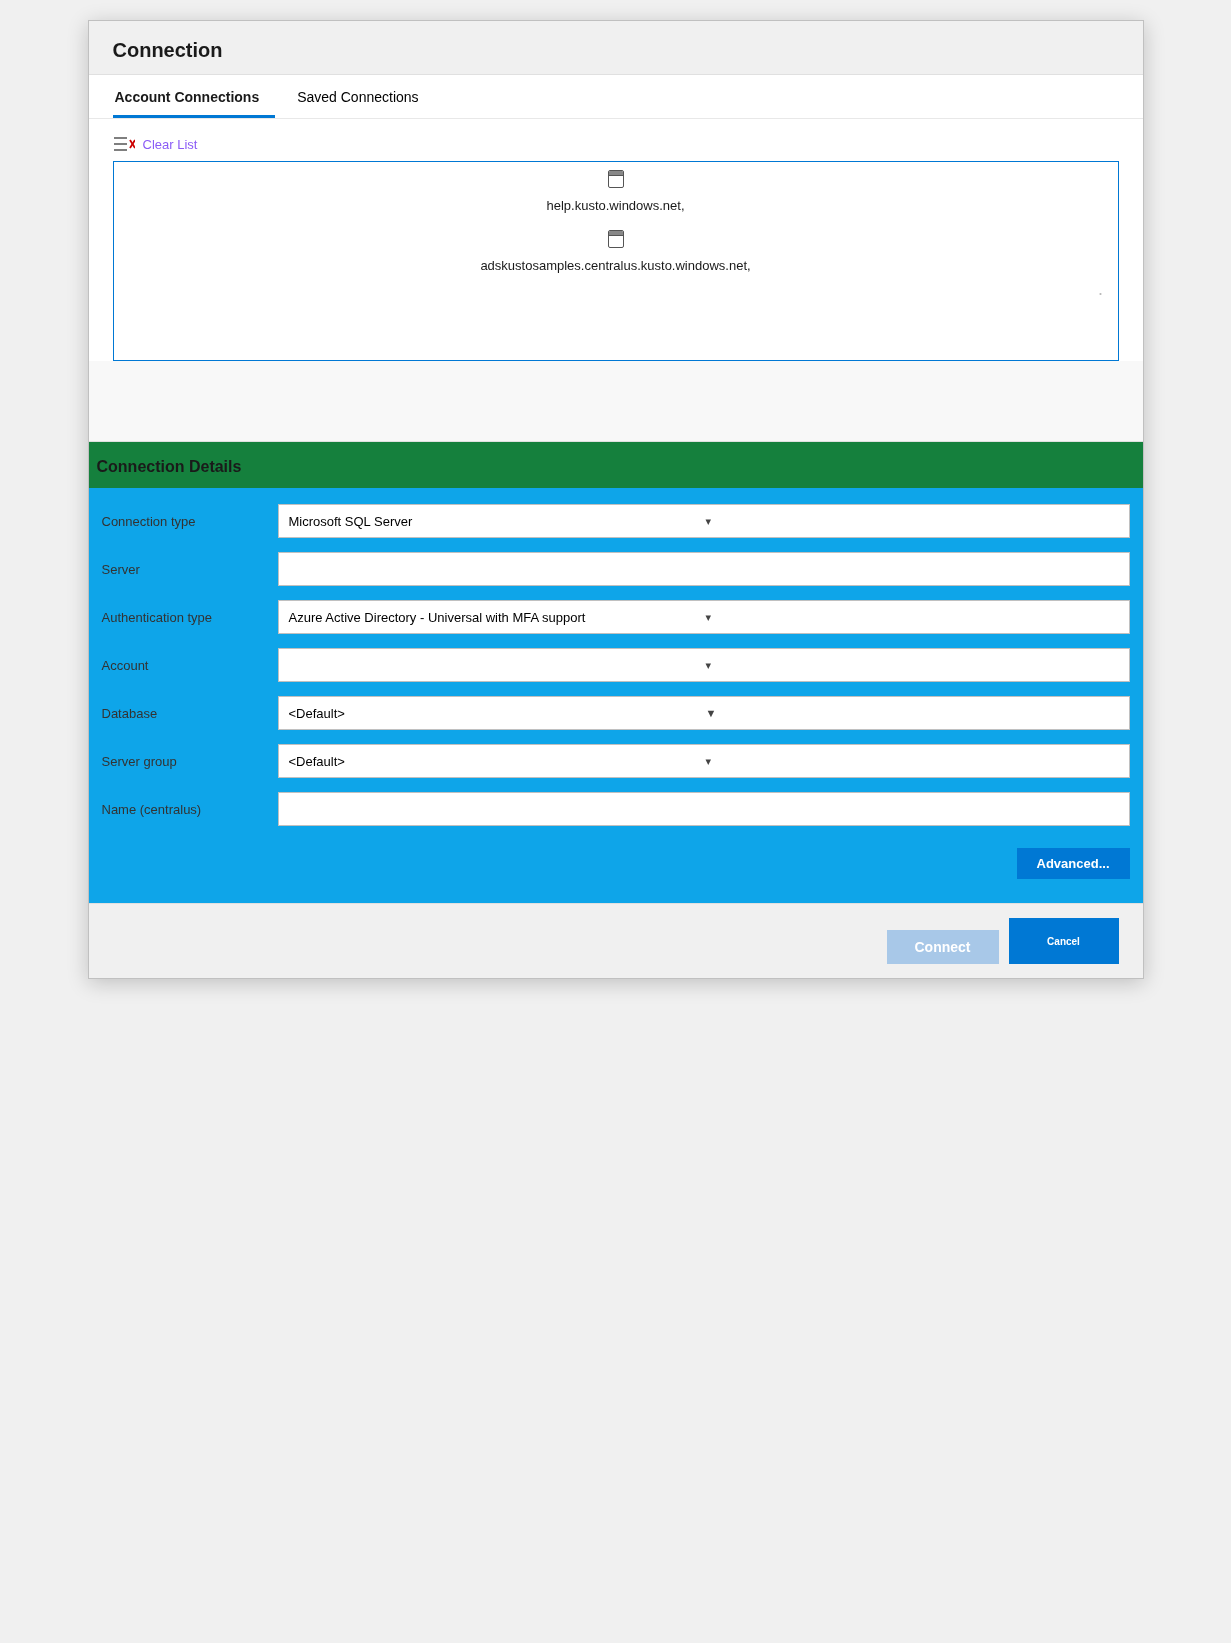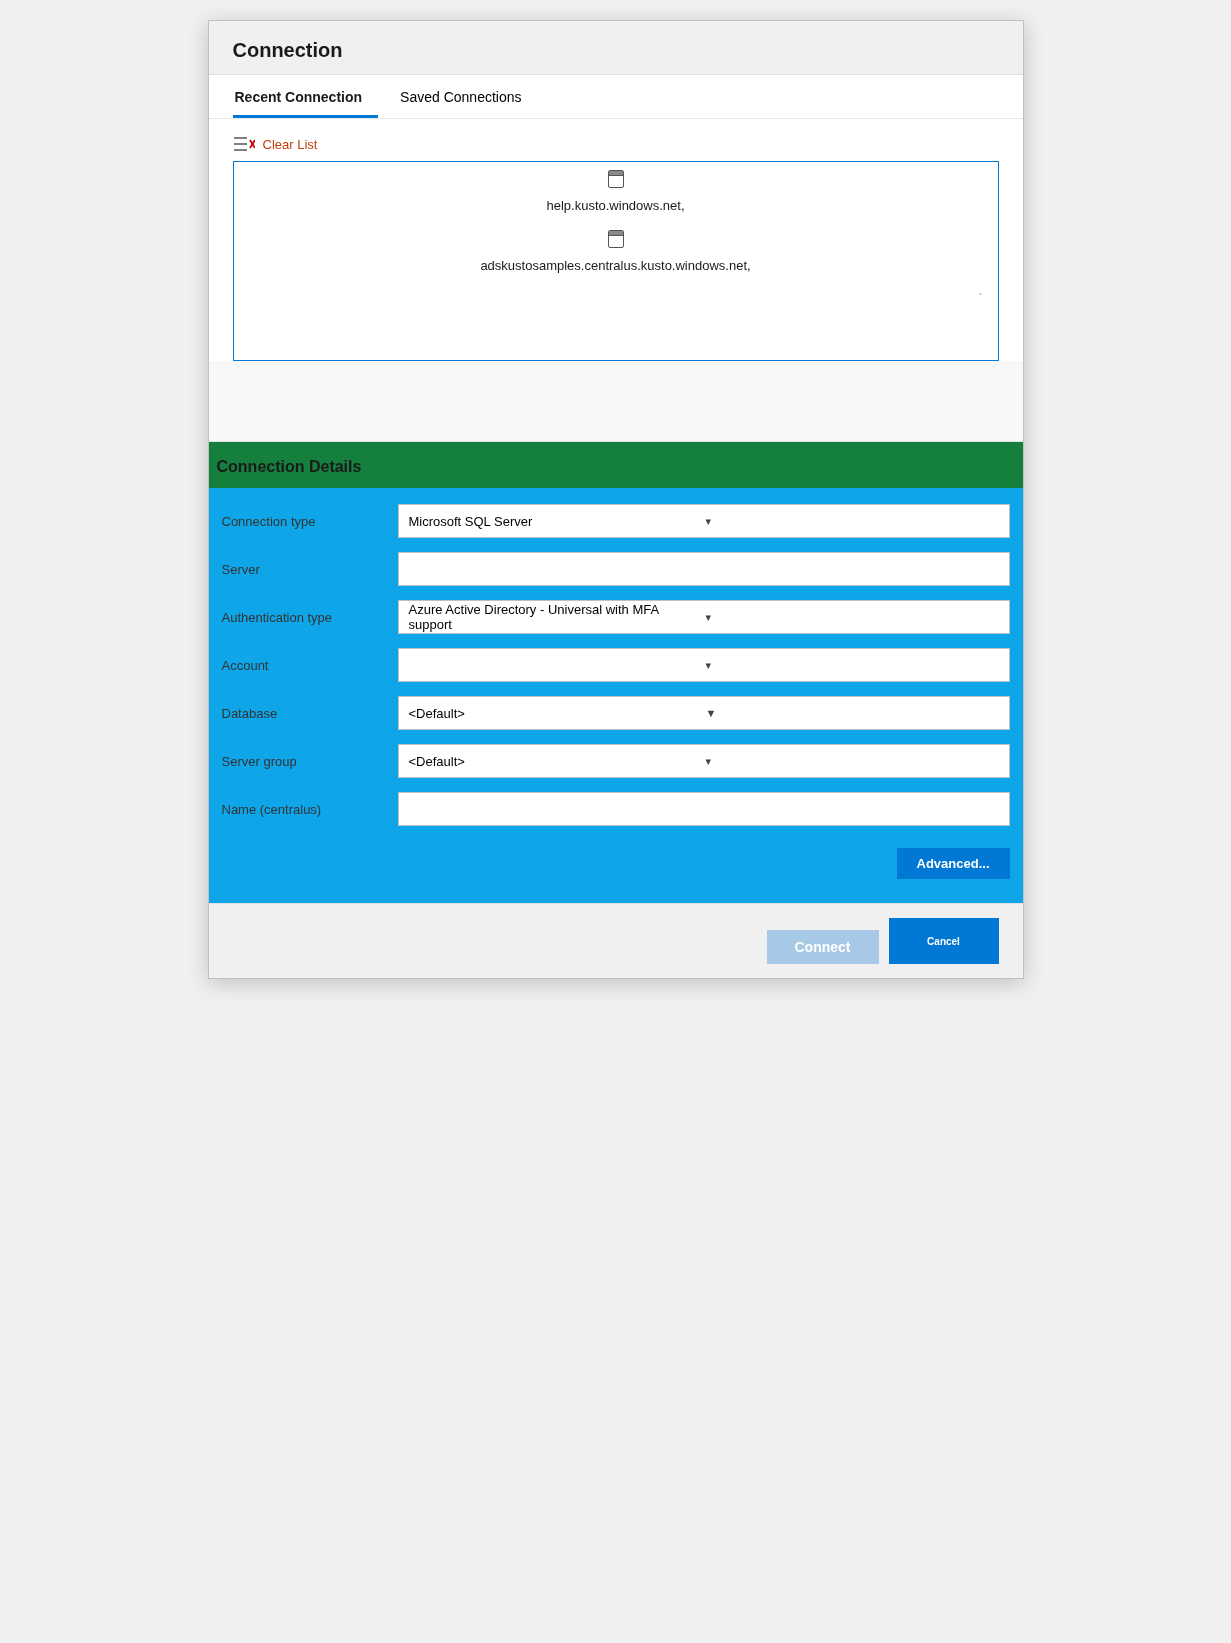--- a/index.html
+++ b/index.html
@@ -6,21 +6,21 @@
     body {
       font-family: 'Segoe UI', Arial, sans-serif;
       font-size: 14px;
       background: #f0f0f0;
       display: flex;
       justify-content: center;
       align-items: flex-start;
       min-height: 100vh;
     }
     .dialog {
-      width: 816px;
+      width: 1056px;
       background: #fff;
       border: 1px solid #c0c0c0;
       box-shadow: 0 4px 20px rgba(0,0,0,0.2);
       margin: 20px auto;
       display: flex;
       flex-direction: column;
     }
     .dialog-title-bar {
       background: #f0f0f0;
       padding: 18px 24px 12px 24px;
@@ -57,21 +57,21 @@
     .connections-list-section {
       background: #fff;
       padding: 8px 24px 0 24px;
     }
     .clear-list-row {
       display: flex;
       align-items: center;
       gap: 8px;
       padding: 8px 0 8px 0;
       cursor: pointer;
-      color: #c2410c;
+      color: #8b5cf6;
       font-size: 13px;
     }
     .clear-list-icon {
       color: #c00;
       font-size: 16px;
       display: flex;
       align-items: center;
     }
     .connections-list {
       border: 1.5px solid #0078d4;
@@ -234,21 +234,21 @@
 
 <div class="dialog">
 
   <div class="dialog-title-bar">
     <span class="dialog-title">Connection</span>
   </div>
 
   <div class="tabs-section">
     <div class="tabs">
       <div class="tab active">
-        <span>Recent Connection</span>
+        <span>Account Connections</span>
       </div>
       <div class="tab">
         <span>Saved Connections</span>
       </div>
     </div>
   </div>
 
   <div class="connections-list-section">
 
     <div class="clear-list-row">

